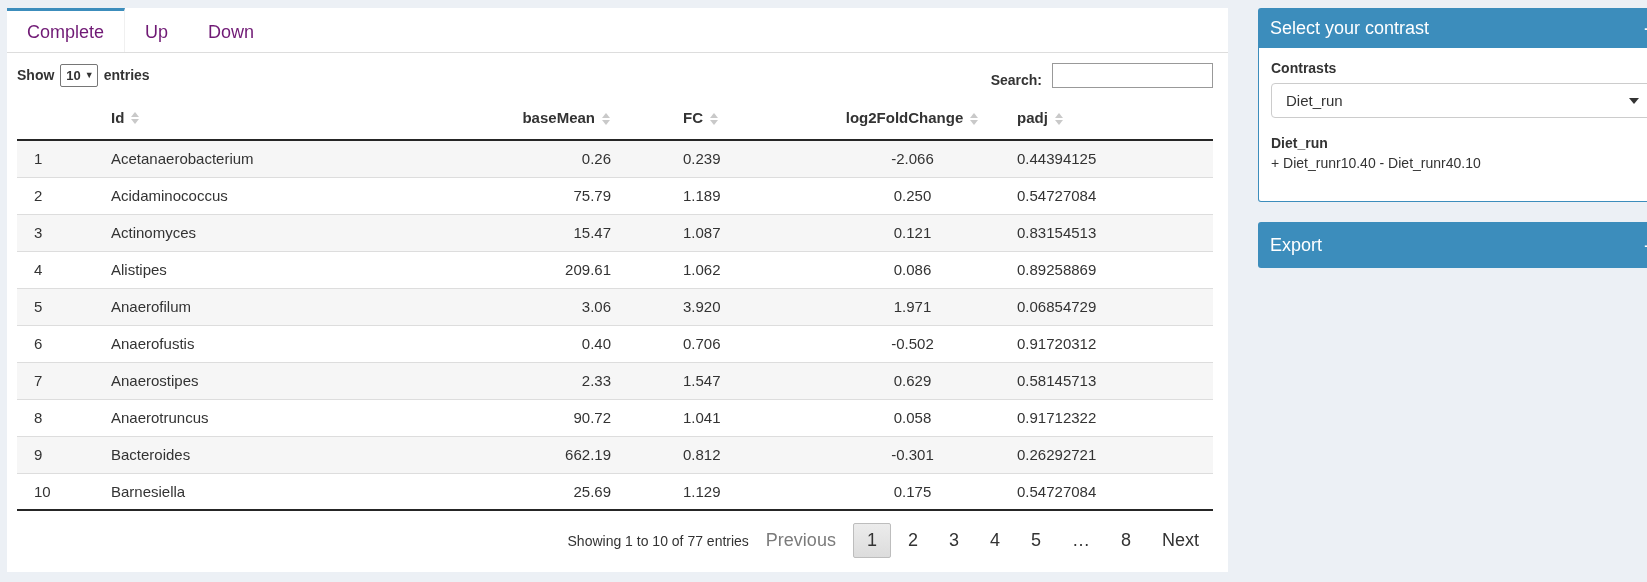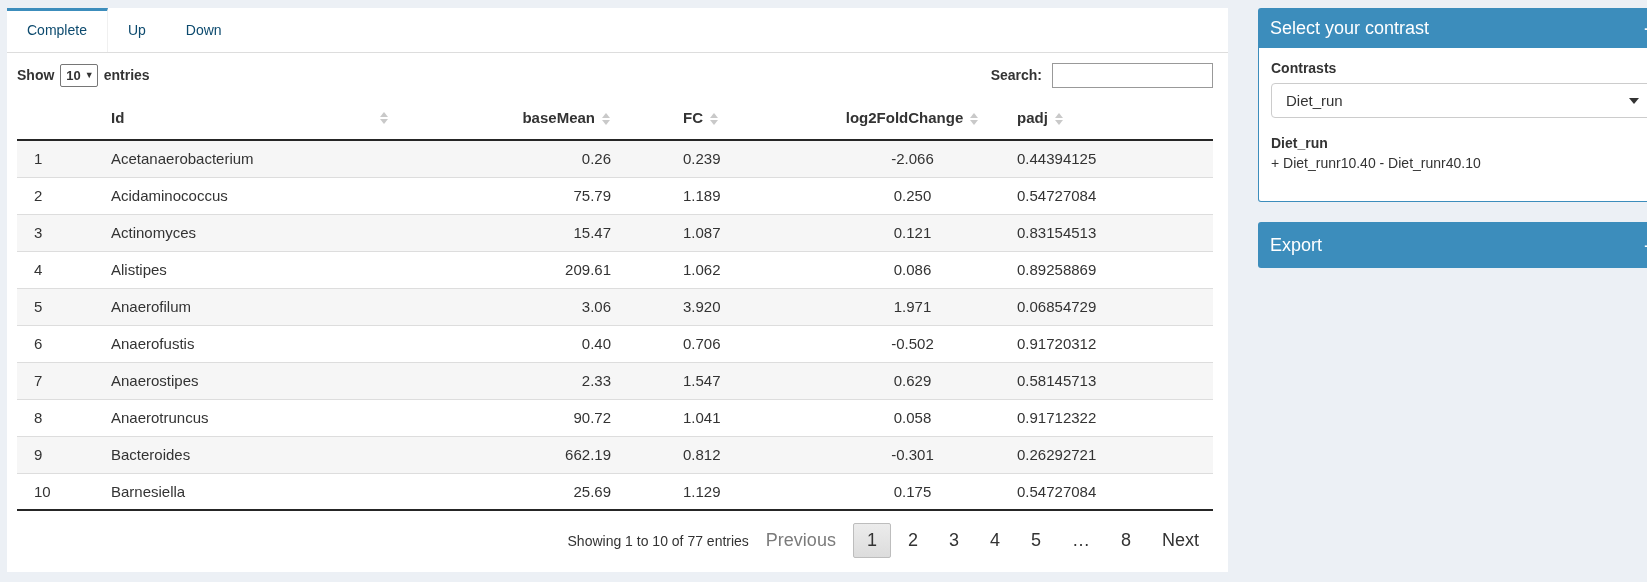--- a/index.html
+++ b/index.html
@@ -3,41 +3,41 @@
 <meta charset="utf-8">
 <style>
   * { margin:0; padding:0; box-sizing:border-box; }
   html,body { width:1647px; height:582px; background:#ecf0f5; overflow:hidden;
               font-family:"Liberation Sans","DejaVu Sans",sans-serif; color:#333; }
 
   
   .main-panel { position:absolute; left:7px; top:8px; width:1221px; height:564px; background:#fff; }
 
   .tab-nav { display:flex; border-bottom:1px solid #ddd; background:#fff; height:45px; }
-  .tab { padding:14px 20px 12px; font-size:14px; color:#0c4a6e; cursor:pointer; }
+  .tab { padding:14px 20px 12px; font-size:18px; color:#701a75; cursor:pointer; }
   .tab.active { border-top:3px solid #3c8dbc; padding-top:11px; border-right:1px solid #f0f0f0; font-weight:400; }
 
   .dt-controls { display:flex; justify-content:space-between; align-items:center;
                  margin-top:9px; padding:0 15px 0 10px; height:26px; }
   .dt-length { display:flex; align-items:center; font-size:14px; font-weight:bold; }
   .length-select { margin:0 6px; border:1px solid #767676; border-radius:2px; background:#fff;
                    font-size:13px; padding:2px 3px 2px 5px; height:23px; display:inline-flex; align-items:center; }
   .length-select .caret-sm { font-size:9px; margin-left:4px; color:#333; }
-  .dt-search { display:flex; align-items:center; font-size:14px; font-weight:bold; }
+  .dt-search { display:flex; align-items:flex-end; font-size:14px; font-weight:bold; }
   .dt-search input { margin-left:10px; width:161px; height:25px; border:1px solid #999; background:#fff; padding:0 6px; font-size:14px; }
 
   .dt-table-wrap { padding:0 15px 0 10px; margin-top:8px; }
   table.dt { width:100%; border-collapse:collapse; table-layout:fixed; }
   table.dt th { font-size:15px; font-weight:bold; color:#333; height:44px; vertical-align:middle; }
   thead tr { border-bottom:2px solid #262626; }
   table.dt td { font-size:15px; height:37px; vertical-align:middle; border-bottom:1px solid #ddd; }
   tbody tr:nth-child(odd) td { background:#f6f6f6; }
   tbody tr:last-child td { border-bottom:2px solid #262626; }
 
-  .th-id { display:flex; align-items:center; justify-content:space-between; padding-left:14px; padding-right:8px; }
+  .th-id { display:flex; align-items:center; padding-left:14px; padding-right:8px; }
   .col-num  { padding-left:17px; text-align:left; }
   .col-id   { padding-left:14px; text-align:left; }
   .col-basemean { text-align:right; padding-right:6px; }
   .col-fc       { text-align:left; padding-left:66px; }
   .col-log2     { text-align:center; padding-right:9px; }
   .col-padj     { text-align:left; padding-right:20px; }
 
   .sort-icon { display:inline-block; width:9px; vertical-align:middle; margin-left:7px; }
   .sort-icon i { display:block; width:0; height:0; border-left:4px solid transparent; border-right:4px solid transparent; }
   .sort-icon .up { border-bottom:5px solid #c9c9c9; margin-bottom:2px; }

